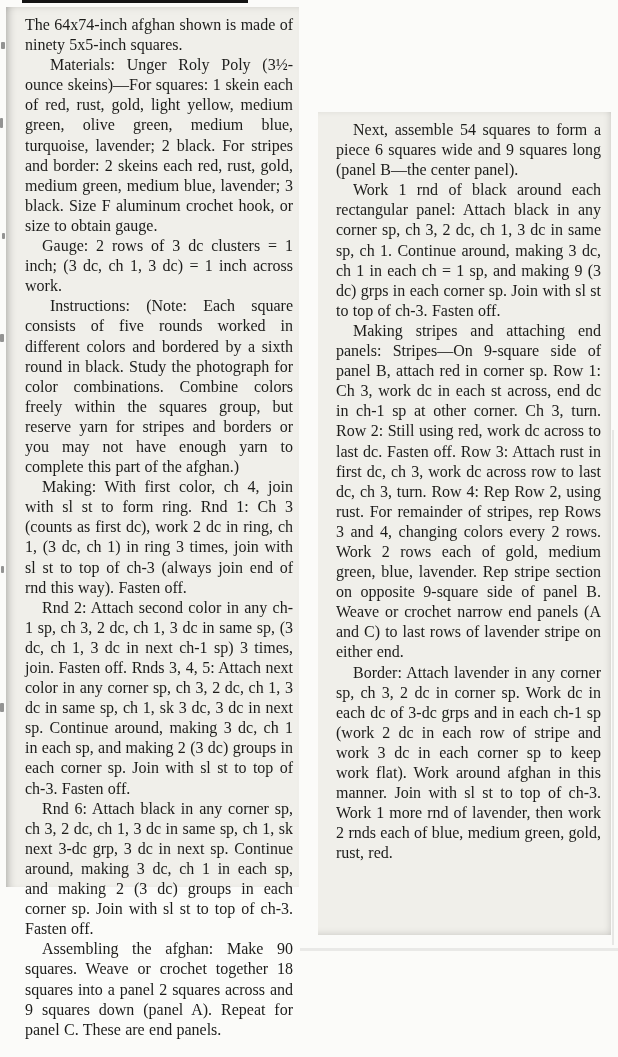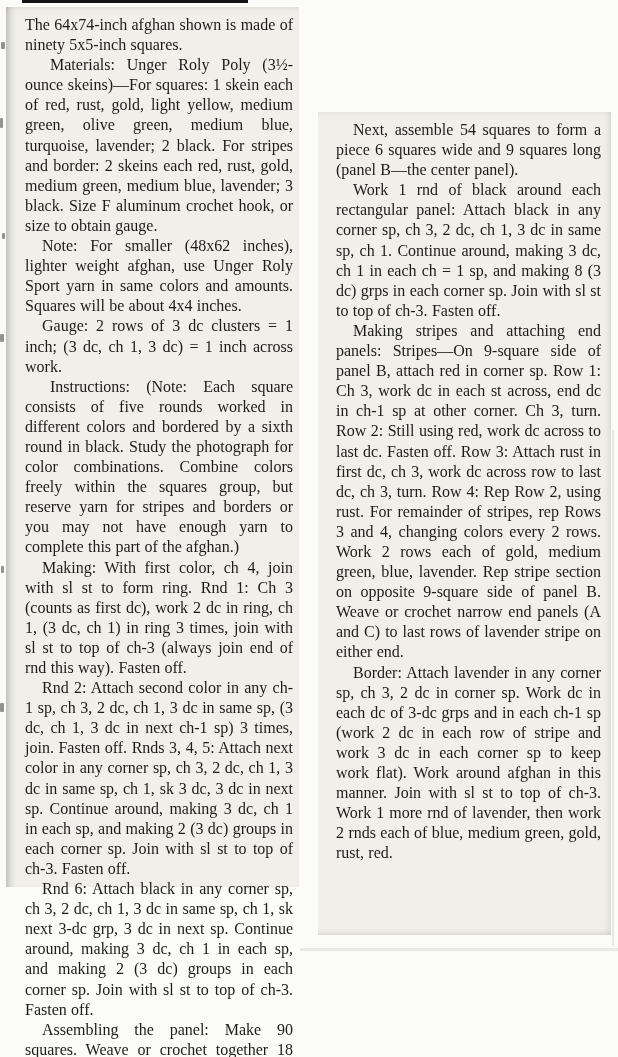--- a/index.html
+++ b/index.html
@@ -47,34 +47,33 @@
 </style>
 </head>
 <body>
 
 <div id="top-rule"></div>
 
 <div id="left-paper" class="paper">
   <div id="left-text" class="coltext">
       <p class="noindent"><span>The 64x74-inch afghan shown is made of ninety 5x5-inch squares.</span></p>
       <p><span class="b">Materials:</span><span> Unger Roly Poly (3½-ounce skeins)—</span><span class="i">For squares</span><span>: 1 skein each of red, rust, gold, light yellow, medium green, olive green, medium blue, turquoise, lavender; 2 black. </span><span class="i">For stripes and border:</span><span> 2 skeins each red, rust, gold, medium green, medium blue, lavender; 3 black. Size F aluminum crochet hook, or size to obtain gauge.</span></p>
-      <p><span class="i">Note:</span><span> For smaller (48x62 inches), lighter weight afghan, use Unger Roly Sport yarn in same colors and amounts. Squares will be about 4x4 inches.</span></p>
       <p><span class="i">Gauge:</span><span> 2 rows of 3 dc clusters = 1 inch; (3 dc, ch 1, 3 dc) = 1 inch across work.</span></p>
       <p><span class="b">Instructions:</span><span> (</span><span class="i">Note:</span><span> Each square consists of five rounds worked in different colors and bordered by a sixth round in black. Study the photograph for color combinations. Combine colors freely within the squares group, but reserve yarn for stripes and borders or you may not have enough yarn to complete this part of the afghan.)</span></p>
       <p><span class="i">Making:</span><span> With first color, ch 4, join with sl st to form ring. </span><span class="i">Rnd 1:</span><span> Ch 3 (counts as first dc), work 2 dc in ring, ch 1, (3 dc, ch 1) in ring 3 times, join with sl st to top of ch-3 (always join end of rnd this way). Fasten off.</span></p>
       <p><span class="i">Rnd 2:</span><span> Attach second color in any ch-1 sp, ch 3, 2 dc, ch 1, 3 dc in same sp, (3 dc, ch 1, 3 dc in next ch-1 sp) 3 times, join. Fasten off. </span><span class="i">Rnds 3, 4, 5:</span><span> Attach next color in any corner sp, ch 3, 2 dc, ch 1, 3 dc in same sp, ch 1, sk 3 dc, 3 dc in next sp. Continue around, making 3 dc, ch 1 in each sp, and making 2 (3 dc) groups in each corner sp. Join with sl st to top of ch-3. Fasten off.</span></p>
       <p><span class="i">Rnd 6:</span><span> Attach black in any corner sp, ch 3, 2 dc, ch 1, 3 dc in same sp, ch 1, sk next 3-dc grp, 3 dc in next sp. Continue around, making 3 dc, ch 1 in each sp, and making 2 (3 dc) groups in each corner sp. Join with sl st to top of ch-3. Fasten off.</span></p>
-      <p><span class="i">Assembling the panel:</span><span> Make 90 squares. Weave or crochet together 18 squares into a panel 2 squares across and 9 squares down (panel A). Repeat for panel C. These are end panels.</span></p>
+      <p><span class="i">Assembling the afghan:</span><span> Make 90 squares. Weave or crochet together 18 squares into a panel 2 squares across and 9 squares down (panel A). Repeat for panel C. These are end panels.</span></p>
     </div>
 </div>
 
 <div id="right-paper" class="paper">
   <div id="right-text" class="coltext">
       <p><span>Next, assemble 54 squares to form a piece 6 squares wide and 9 squares long (panel B—the center panel).</span></p>
-      <p><span>Work 1 rnd of black around each rectangular panel: Attach black in any corner sp, ch 3, 2 dc, ch 1, 3 dc in same sp, ch 1. Continue around, making 3 dc, ch 1 in each ch = 1 sp, and making 8 (3 dc) grps in each corner sp. Join with sl st to top of ch-3. Fasten off.</span></p>
+      <p><span>Work 1 rnd of black around each rectangular panel: Attach black in any corner sp, ch 3, 2 dc, ch 1, 3 dc in same sp, ch 1. Continue around, making 3 dc, ch 1 in each ch = 1 sp, and making 9 (3 dc) grps in each corner sp. Join with sl st to top of ch-3. Fasten off.</span></p>
       <p><span class="i">Making stripes and attaching end panels: Stripes</span><span>—On 9-square side of panel B, attach red in corner sp. </span><span class="i">Row 1:</span><span> Ch 3, work dc in each st across, end dc in ch-1 sp at other corner. Ch 3, turn. </span><span class="i">Row 2:</span><span> Still using red, work dc across to last dc. Fasten off. </span><span class="i">Row 3:</span><span> Attach rust in first dc, ch 3, work dc across row to last dc, ch 3, turn. </span><span class="i">Row 4:</span><span> Rep Row 2, using rust. For remainder of stripes, rep Rows 3 and 4, changing colors every 2 rows. Work 2 rows each of gold, medium green, blue, lavender. Rep stripe section on opposite 9-square side of panel B. Weave or crochet narrow end panels (A and C) to last rows of lavender stripe on either end.</span></p>
       <p><span class="i">Border:</span><span> Attach lavender in any corner sp, ch 3, 2 dc in corner sp. Work dc in each dc of 3-dc grps and in each ch-1 sp (work 2 dc in each row of stripe and work 3 dc in each corner sp to keep work flat). Work around afghan in this manner. Join with sl st to top of ch-3. Work 1 more rnd of lavender, then work 2 rnds each of blue, medium green, gold, rust, red.</span></p>
     </div>
 </div>
 
 <div id="bottom-shadow-line"></div>
 <div id="right-edge-line"></div>
 
 <div>
   <div class="speck" style="left:1px;top:42px;width:4px;height:7px;"></div>

